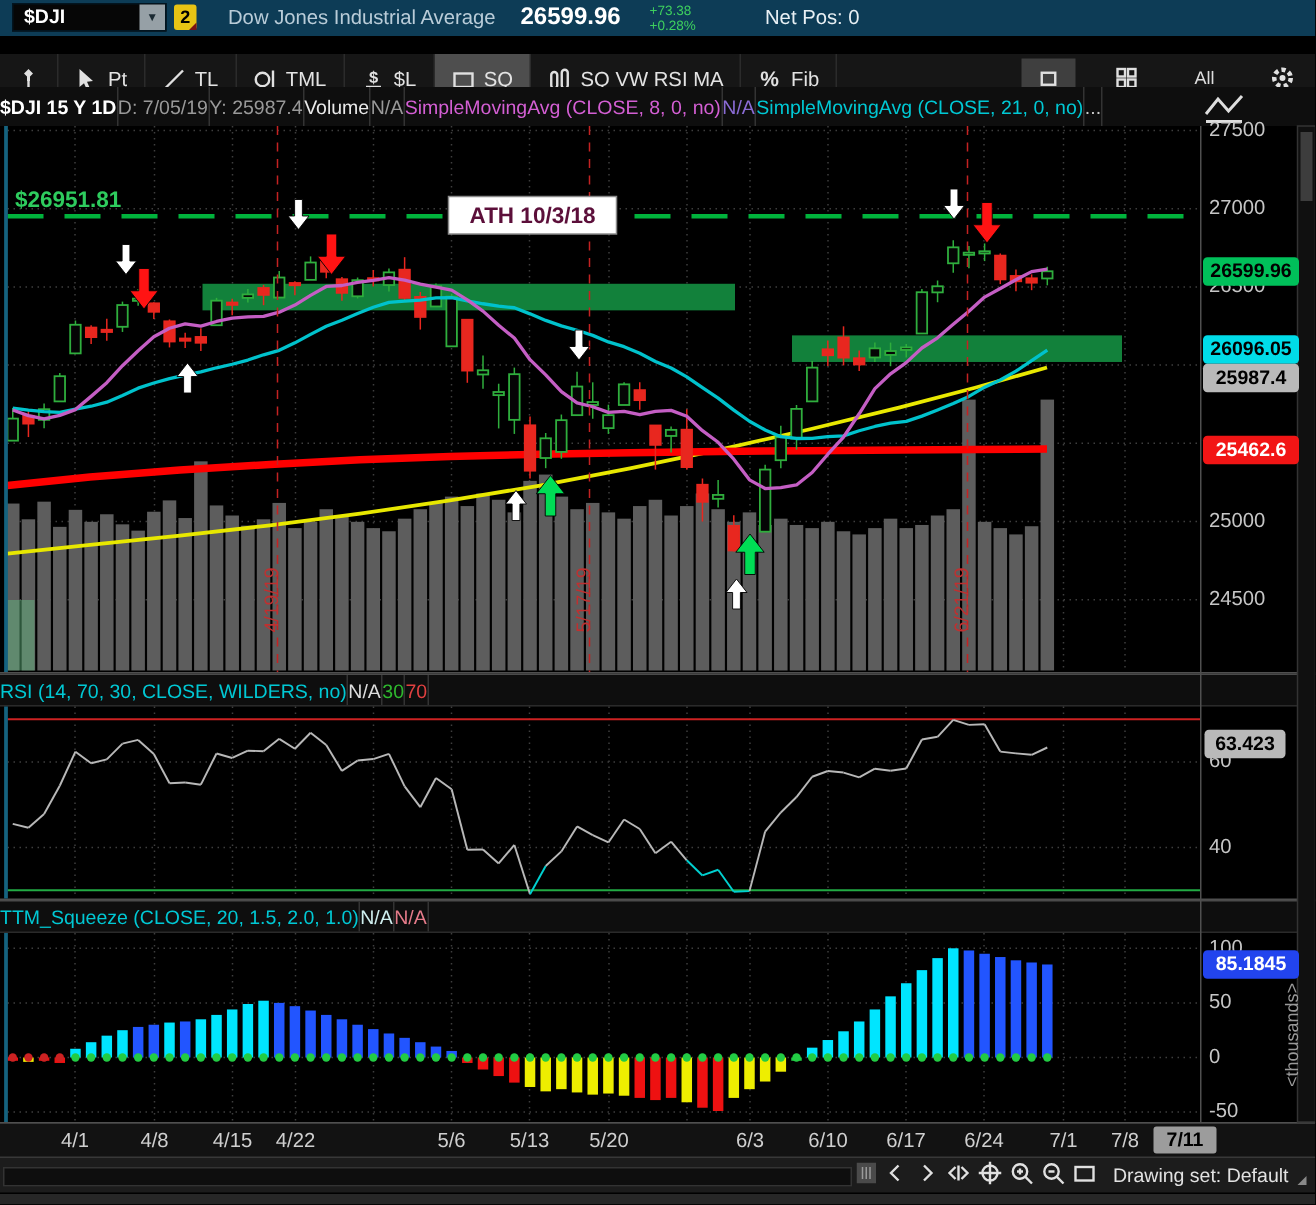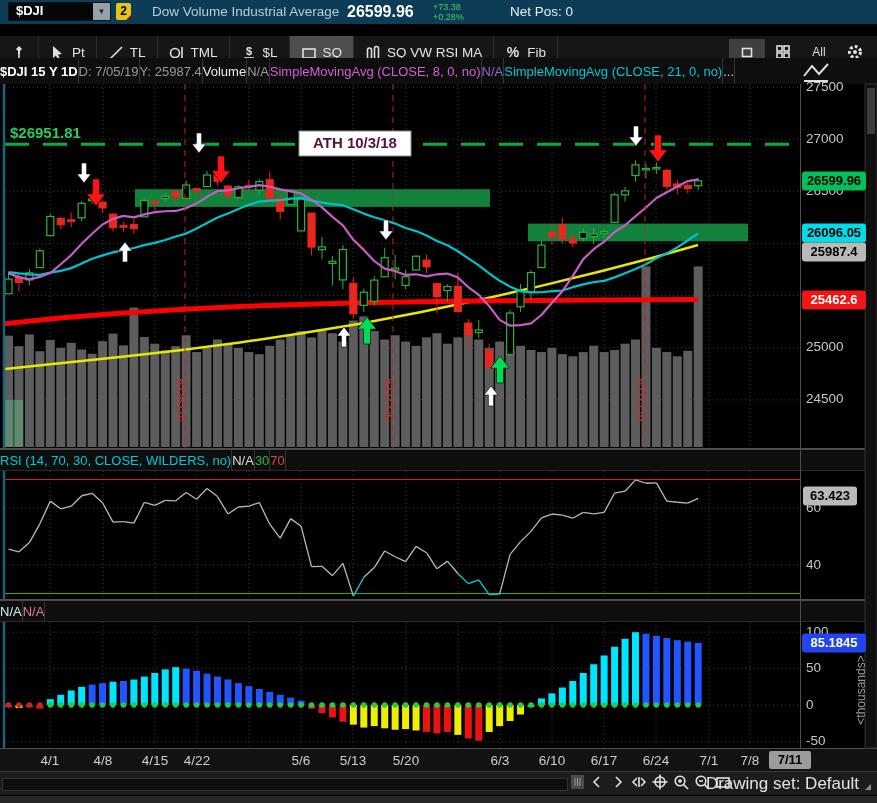--- a/index.html
+++ b/index.html
@@ -17,54 +17,54 @@
   #sym-desc { position:absolute; left:152px; top:0; height:24px; line-height:24px; color:#b9ccd8; font-size:13.5px; }
   #last-price { position:absolute; left:347px; top:0; height:24px; line-height:24px; color:#fff; font-weight:bold; font-size:16px; }
   #chg { position:absolute; left:433px; top:2px; color:#3ed05e; font-size:9px; line-height:10px; }
   #netpos { position:absolute; left:490px; top:0; height:24px; line-height:24px; color:#e8f0f4; font-size:13.5px;margin-left:20px; }
 
   
   #toolbar { position:absolute; left:0; top:36px; width:877px; height:34px; background:#161616; border-bottom:1px solid #000; display:flex; align-items:stretch; }
   .tbtn { display:flex; align-items:center; gap:6px; padding:0 11px; border-right:1px solid #2b2b2b; color:#e3e3e3; font-size:13.5px; cursor:default; }
   .tbtn.active { background:#4e4e4e; }
   .tbtn svg { display:block; }
-  #toolbar-right { position:absolute; right:4px; top:0; height:32px; display:flex; align-items:center; gap:0; }
+  #toolbar-right { position:absolute; right:4px; top:0; height:32px; display:flex; align-items:center; gap:16px; }
   .rbtn { width:36px; height:26px; display:flex; align-items:center; justify-content:center; color:#ddd; font-size:12px; }
   .rbtn.active { background:#3f3f3f; }
 
   
   .hdr-row { position:absolute; left:0; width:877px; background:#0e0e0e; display:flex; align-items:stretch; }
   #chart-header { top:58px; height:26px; }
   #rsi-header { top:449px; height:22px; border-top:1px solid #4a4a4a; border-bottom:1px solid #2a2a2a; }
   #ttm-header { top:600px; height:22px; border-top:1px solid #4a4a4a; border-bottom:1px solid #2a2a2a; }
   .hcell { display:flex; align-items:center; padding:0 0; border-right:1px solid #333; font-size:13px; white-space:nowrap; }
 
   
   #date-row { position:absolute; left:0; top:748px; width:877px; height:23px; background:#121212; border-top:1px solid #3f3f3f; }
   #status-bar { position:absolute; left:0; top:771px; width:877px; height:24px; background:#1c1c1c; border-top:1px solid #383838; }
   #hscroll-track { position:absolute; left:2px; top:6px; width:566px; height:13px; background:#0e0e0e; border:1px solid #333; }
   #status-icons { position:absolute; left:571px; top:3px; height:18px; display:flex; align-items:center; gap:5px; }
-  #drawing-set { position:absolute; right:18px; top:0; height:24px; line-height:24px; color:#e2e2e2; font-size:17px; }
+  #drawing-set { position:absolute; right:18px; top:0; height:24px; line-height:24px; color:#e2e2e2; font-size:13px; }
   #corner-tri { position:absolute; right:6px; bottom:5px; width:0; height:0; border-left:6px solid transparent; border-bottom:6px solid #8a8a8a; }
   #bottom-strip { position:absolute; left:0; top:795px; width:877px; height:8px; background:#272727; border-top:1px solid #000; }
 
   #chart-svg { position:absolute; left:0; top:0; }
 </style>
 </head>
 <body>
 
 <div id="app">
 
   <div id="topbar">
     <div id="symbol-box">
       <span class="sym">$DJI</span>
       <span class="dd">▼</span>
     </div>
     <div id="badge2">2</div>
-    <div id="sym-desc">Dow Volume Industrial Average</div>
+    <div id="sym-desc">Dow Jones Industrial Average</div>
     <div id="last-price">26599.96</div>
     <div id="chg">
       <div>+73.38</div>
       <div>+0.28%</div>
     </div>
     <div id="netpos">Net Pos: 0</div>
   </div>
 
   <div id="toolbar">
       <div class="tbtn">
@@ -154,20 +154,21 @@
       <div class="hcell" style="color: rgb(0, 200, 212);">SimpleMovingAvg (CLOSE, 21, 0, no)</div>
       <div class="hcell" style="color: rgb(204, 204, 204);">...</div>
     </div>
   <div id="rsi-header" class="hdr-row">
       <div class="hcell" style="color: rgb(0, 200, 212);">RSI (14, 70, 30, CLOSE, WILDERS, no)</div>
       <div class="hcell" style="color: rgb(221, 221, 221);">N/A</div>
       <div class="hcell" style="color: rgb(46, 184, 46);">30</div>
       <div class="hcell" style="color: rgb(224, 64, 64);">70</div>
     </div>
   <div id="ttm-header" class="hdr-row">
+      <div class="hcell" style="color: rgb(0, 200, 212);">TTM_Squeeze (CLOSE, 20, 1.5, 2.0, 1.0)</div>
       <div class="hcell" style="color: rgb(207, 238, 238);">N/A</div>
       <div class="hcell" style="color: rgb(229, 123, 138);">N/A</div>
     </div>
 
   <div id="date-row"></div>
 
   <div id="status-bar">
     <div id="hscroll-track"></div>
     <div id="status-icons">
         <div><svg width="13" height="14" viewBox="0 0 13 14">

